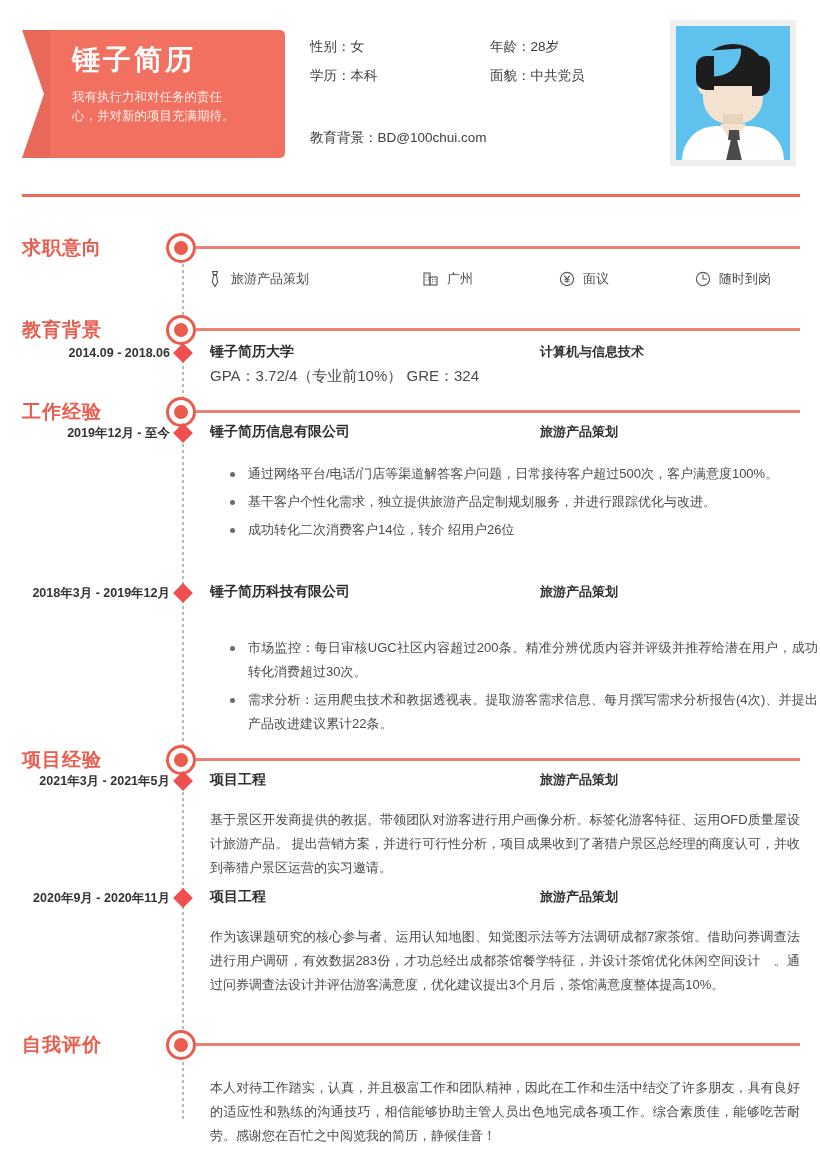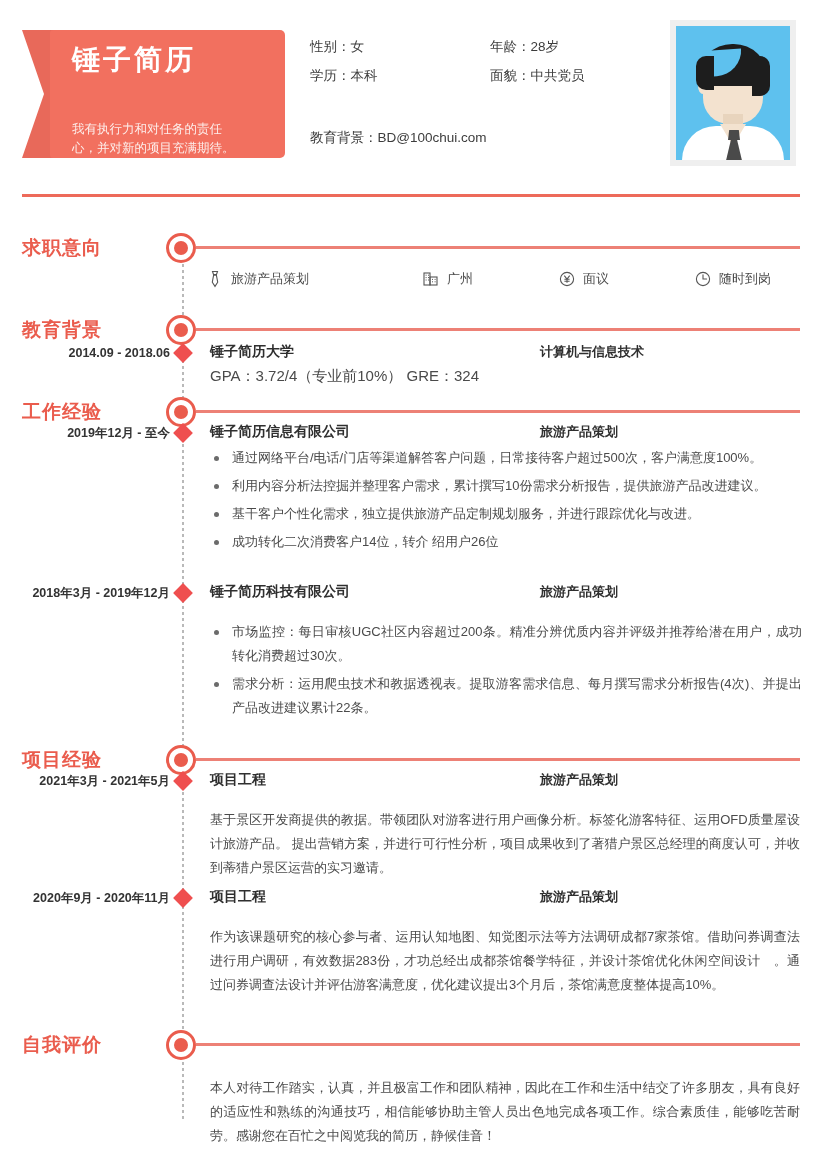--- a/index.html
+++ b/index.html
@@ -34,21 +34,21 @@
     border-top-left-radius:3px;
     border-bottom-left-radius:3px;
   }
   .ribbon-name{
     position:absolute; left:50px; top:16px;
     font-size:28px; font-weight:700; color:#ffffff;
     letter-spacing:3px; line-height:1;
   }
   .ribbon-slogan{
     position:absolute; left:50px; top:58px; width:168px;
-    font-size:12.5px; color:#fdeeeb; line-height:1.55;margin-top:32px;
+    font-size:12.5px; color:#fdeeeb; line-height:1.55;
   }
 
   .info-grid{position:absolute;left:310px;top:38px;width:350px;}
   .info-row{position:relative;height:29px;}
   .info-col1{position:absolute;left:0;top:0;font-size:13.5px;color:#3c3c3c;white-space:nowrap;}
   .info-col2{position:absolute;left:180px;top:0;font-size:13.5px;color:#3c3c3c;white-space:nowrap;}
   .info-email{position:absolute;left:310px;top:128px;font-size:13.5px;color:#3c3c3c;line-height:1.45;width:180px;}
 
   .photo-frame{
     position:absolute; left:670px; top:20px;
@@ -102,21 +102,21 @@
   }
   .diamond{
     position:absolute; left:176px; width:14px;height:14px;
     background:#ef4f4f; transform:rotate(45deg);
   }
   .entry-title{position:absolute;left:210px;font-size:14px;font-weight:700;color:#2f2f2f;}
   .entry-right{position:absolute;left:540px;font-size:13px;font-weight:700;color:#2f2f2f;}
   .entry-sub{position:absolute;left:210px;font-size:15px;color:#4a4a4a;}
   .para{position:absolute;left:210px;width:590px;font-size:13px;color:#4a4a4a;line-height:1.85;text-align:justify;}
 
-  .bullets{position:absolute;left:210px;width:592px;margin:0;padding:0;list-style:none;}
+  .bullets{position:absolute;left:210px;width:592px;margin:16px;padding:0;list-style:none;}
   .bullets li{position:relative;padding-left:22px;font-size:13px;color:#4a4a4a;line-height:1.85;margin-bottom:4px;text-align:justify;}
   .bullets li::before{
     content:"";position:absolute;left:4px;top:10px;width:5px;height:5px;
     border-radius:50%;background:#6b6b6b;
   }
 
   
   .intent-row{position:absolute;left:206px;top:270px;width:600px;height:24px;}
   .intent-item{position:absolute;display:flex;align-items:center;font-size:13px;color:#4a4a4a;white-space:nowrap;}
   .intent-item .ic{display:inline-block;width:18px;height:18px;margin-right:7px;flex:0 0 auto;}
@@ -236,21 +236,20 @@
     <div class="sec-line"></div>
   </div>
 
   <div class="entry" style="top:420px">
     <div class="entry-date" style="top:4px">2019年12月 - 至今</div>
     <div class="diamond" style="top:6px"></div>
     <div class="entry-title" style="top:3px">锤子简历信息有限公司</div>
     <div class="entry-right" style="top:3px">旅游产品策划</div>
     <ul class="bullets" style="top:26px">
       <li>通过网络平台/电话/门店等渠道解答客户问题，日常接待客户超过500次，客户满意度100%。</li>
-      <li>利用内容分析法控掘并整理客户需求，累计撰写10份需求分析报告，提供旅游产品改进建议。</li>
       <li>基干客户个性化需求，独立提供旅游产品定制规划服务，并进行跟踪优化与改进。</li>
       <li>成功转化二次消费客户14位，转介 绍用户26位</li>
     </ul>
   </div>
 
   <div class="entry" style="top:580px">
     <div class="entry-date" style="top:4px">2018年3月 - 2019年12月</div>
     <div class="diamond" style="top:6px"></div>
     <div class="entry-title" style="top:3px">锤子简历科技有限公司</div>
     <div class="entry-right" style="top:3px">旅游产品策划</div>

